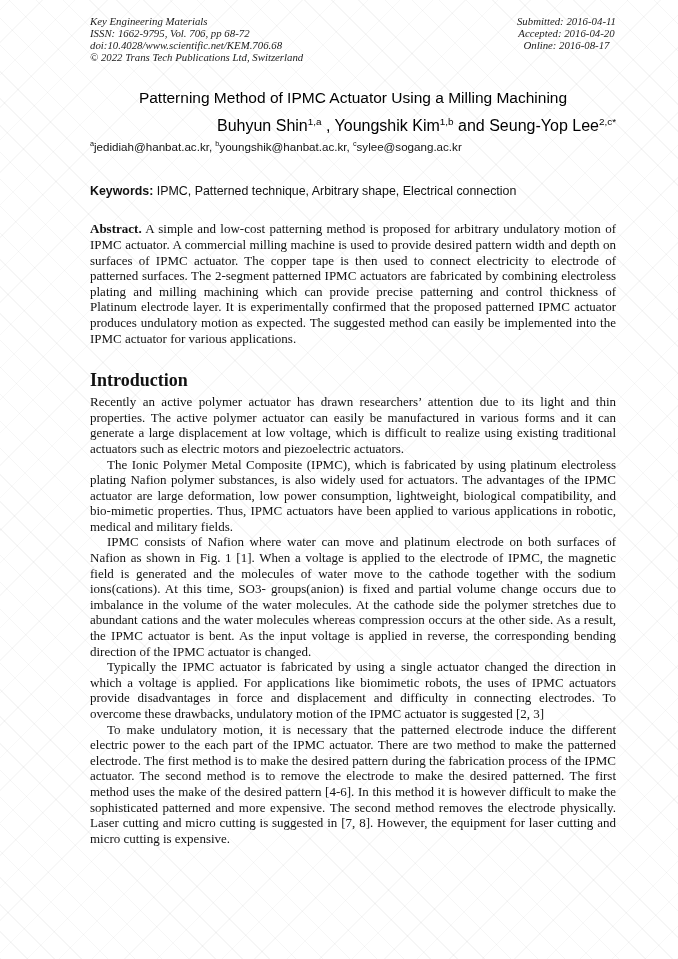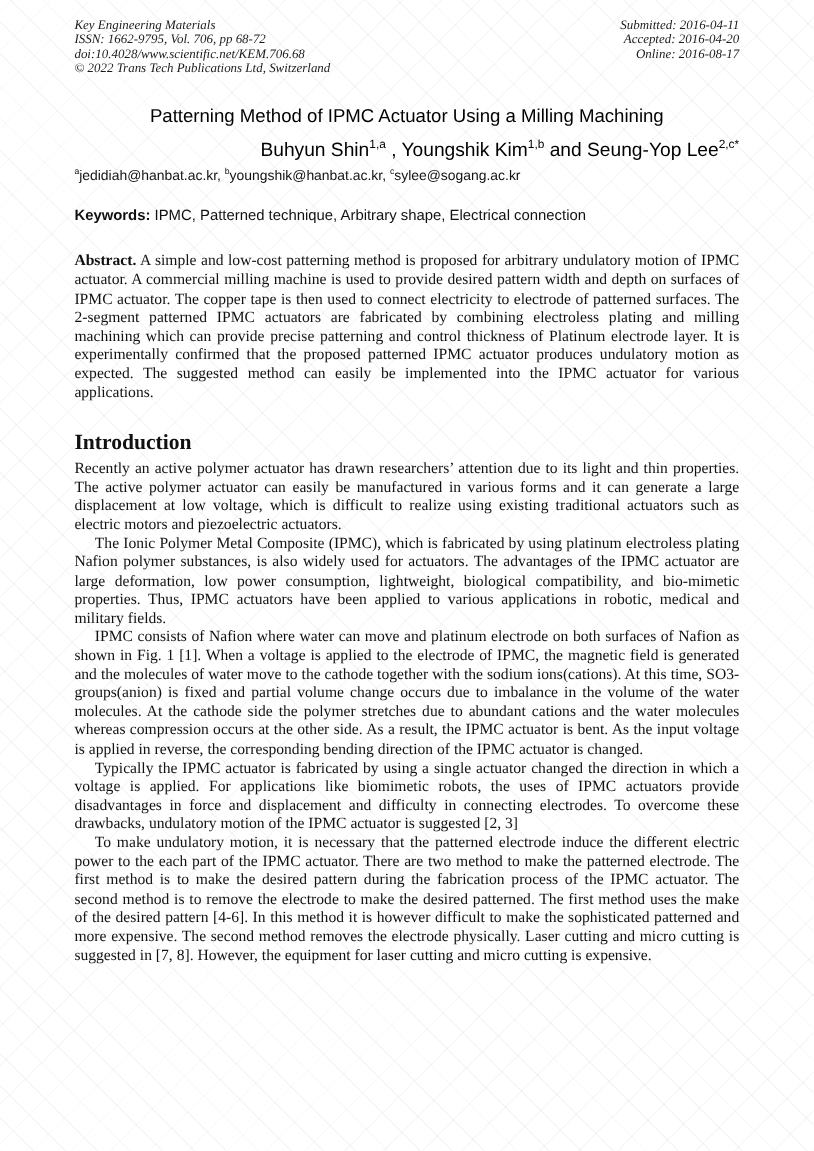--- a/index.html
+++ b/index.html
@@ -11,32 +11,32 @@
     background-color: #ffffff;
     background-image:
       repeating-linear-gradient(45deg, rgba(0,0,0,0.035) 0 1px, transparent 1px 19px),
       repeating-linear-gradient(-45deg, rgba(0,0,0,0.028) 0 1px, transparent 1px 23px);
     font-family: "Liberation Serif", serif;
     overflow: hidden;
   }
   .page {
     width: 678px;
     height: 959px;
-    padding: 15px 62px 0 62px;
+    padding: 15px 62px 0 90px;
   }
   
   .journal-header {
     display: flex;
     justify-content: space-between;
     font-style: italic;
     font-size: 10.8px;
     line-height: 12.1px;
     color: #1a1a1a;
   }
-  .journal-header .right { text-align: right; }
+  .journal-header .right { text-align: center; }
   
   .paper-title {
     margin-top: 26px;
     text-align: center;
     font-family: "Liberation Sans", sans-serif;
     font-weight: normal;
     font-size: 15.5px;
     line-height: 18px;
     color: #000;
   }
@@ -63,21 +63,21 @@
   }
   .emails {
     margin-top: 4px;
     text-align: left;
     font-family: "Liberation Sans", sans-serif;
     font-size: 11.6px;
     line-height: 14px;
   }
   
   .keywords {
-    margin-top: 18px;
+    margin-top: 30px;
     font-family: "Liberation Sans", sans-serif;
     font-size: 12.4px;
     line-height: 15px;
   }
   .keywords .kw-label { font-weight: bold; }
   
   .abstract {
     margin-top: 22px;
     font-size: 13px;
     line-height: 15.6px;

